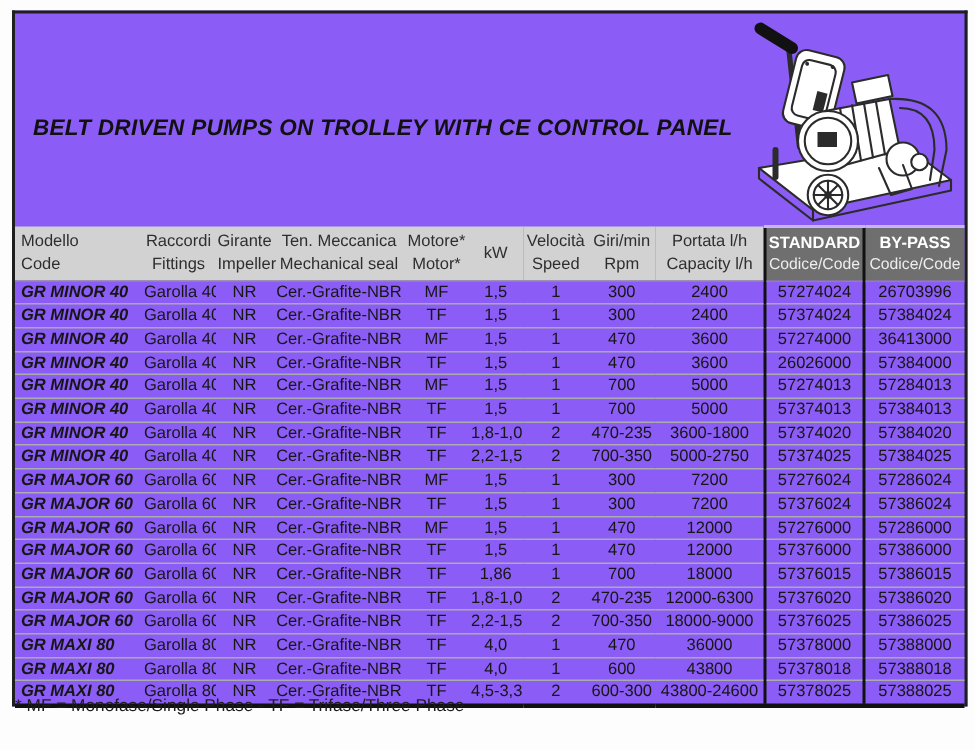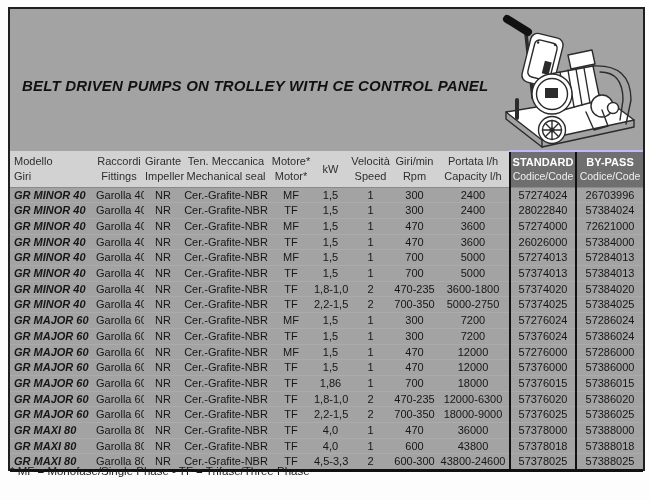--- a/index.html
+++ b/index.html
@@ -18,21 +18,21 @@
     background:var(--page-bg);
     font-family:"Liberation Sans","DejaVu Sans",sans-serif;
     color:var(--text);
   }
   .frame{
     position:absolute;
     top:7px;left:8px;
     width:637px;height:464px;
     border:2px solid var(--frame-border);
     border-bottom:none;
-    background:#a3a3a3;
+    background:#8b5cf6;
   }
   .title{
     position:absolute;
     top:68px;left:12px;
     font-size:15px;
     font-weight:700;
     font-style:italic;
     letter-spacing:.2px;
     color:#111;
     white-space:nowrap;
@@ -164,21 +164,21 @@
         <col style="width: 43px;">
         <col style="width: 45px;">
         <col style="width: 73px;">
         <col style="width: 66px;">
         <col style="width: 67px;">
       </colgroup>
     <thead>
       <tr id="header-row">
           <th class="c0">
             <div class="h1">Modello</div>
-            <div class="h2">Giri</div>
+            <div class="h2">Code</div>
           </th>
           <th class="c1">
             <div class="h1">Raccordi</div>
             <div class="h2">Fittings</div>
           </th>
           <th class="c2">
             <div class="h1">Girante</div>
             <div class="h2">Impeller</div>
           </th>
           <th class="c3">
@@ -231,35 +231,35 @@
         <tr>
           <td class="c0">GR MINOR 40</td>
           <td class="c1">Garolla 40</td>
           <td class="c2">NR</td>
           <td class="c3">Cer.-Grafite-NBR</td>
           <td class="c4">TF</td>
           <td class="c5">1,5</td>
           <td class="c6">1</td>
           <td class="c7">300</td>
           <td class="c8">2400</td>
-          <td class="c9">28022840</td>
+          <td class="c9">57374024</td>
           <td class="c10">57384024</td>
         </tr>
         <tr>
           <td class="c0">GR MINOR 40</td>
           <td class="c1">Garolla 40</td>
           <td class="c2">NR</td>
           <td class="c3">Cer.-Grafite-NBR</td>
           <td class="c4">MF</td>
           <td class="c5">1,5</td>
           <td class="c6">1</td>
           <td class="c7">470</td>
           <td class="c8">3600</td>
           <td class="c9">57274000</td>
-          <td class="c10">72621000</td>
+          <td class="c10">36413000</td>
         </tr>
         <tr>
           <td class="c0">GR MINOR 40</td>
           <td class="c1">Garolla 40</td>
           <td class="c2">NR</td>
           <td class="c3">Cer.-Grafite-NBR</td>
           <td class="c4">TF</td>
           <td class="c5">1,5</td>
           <td class="c6">1</td>
           <td class="c7">470</td>

